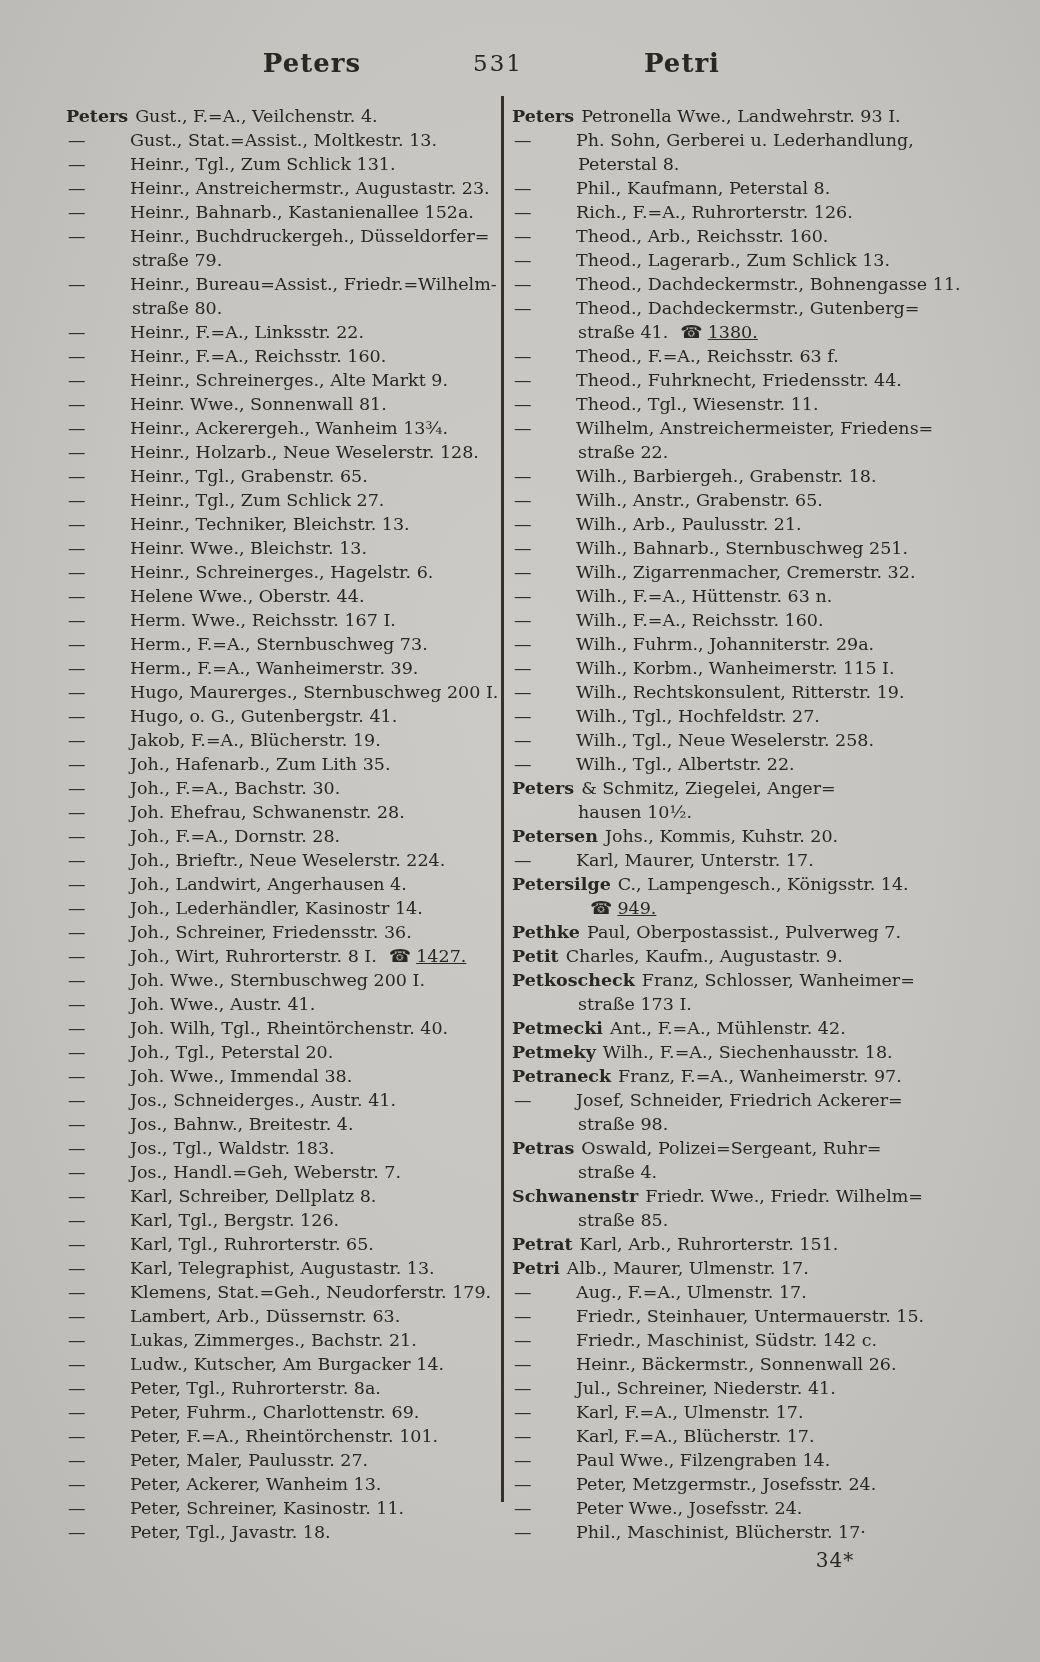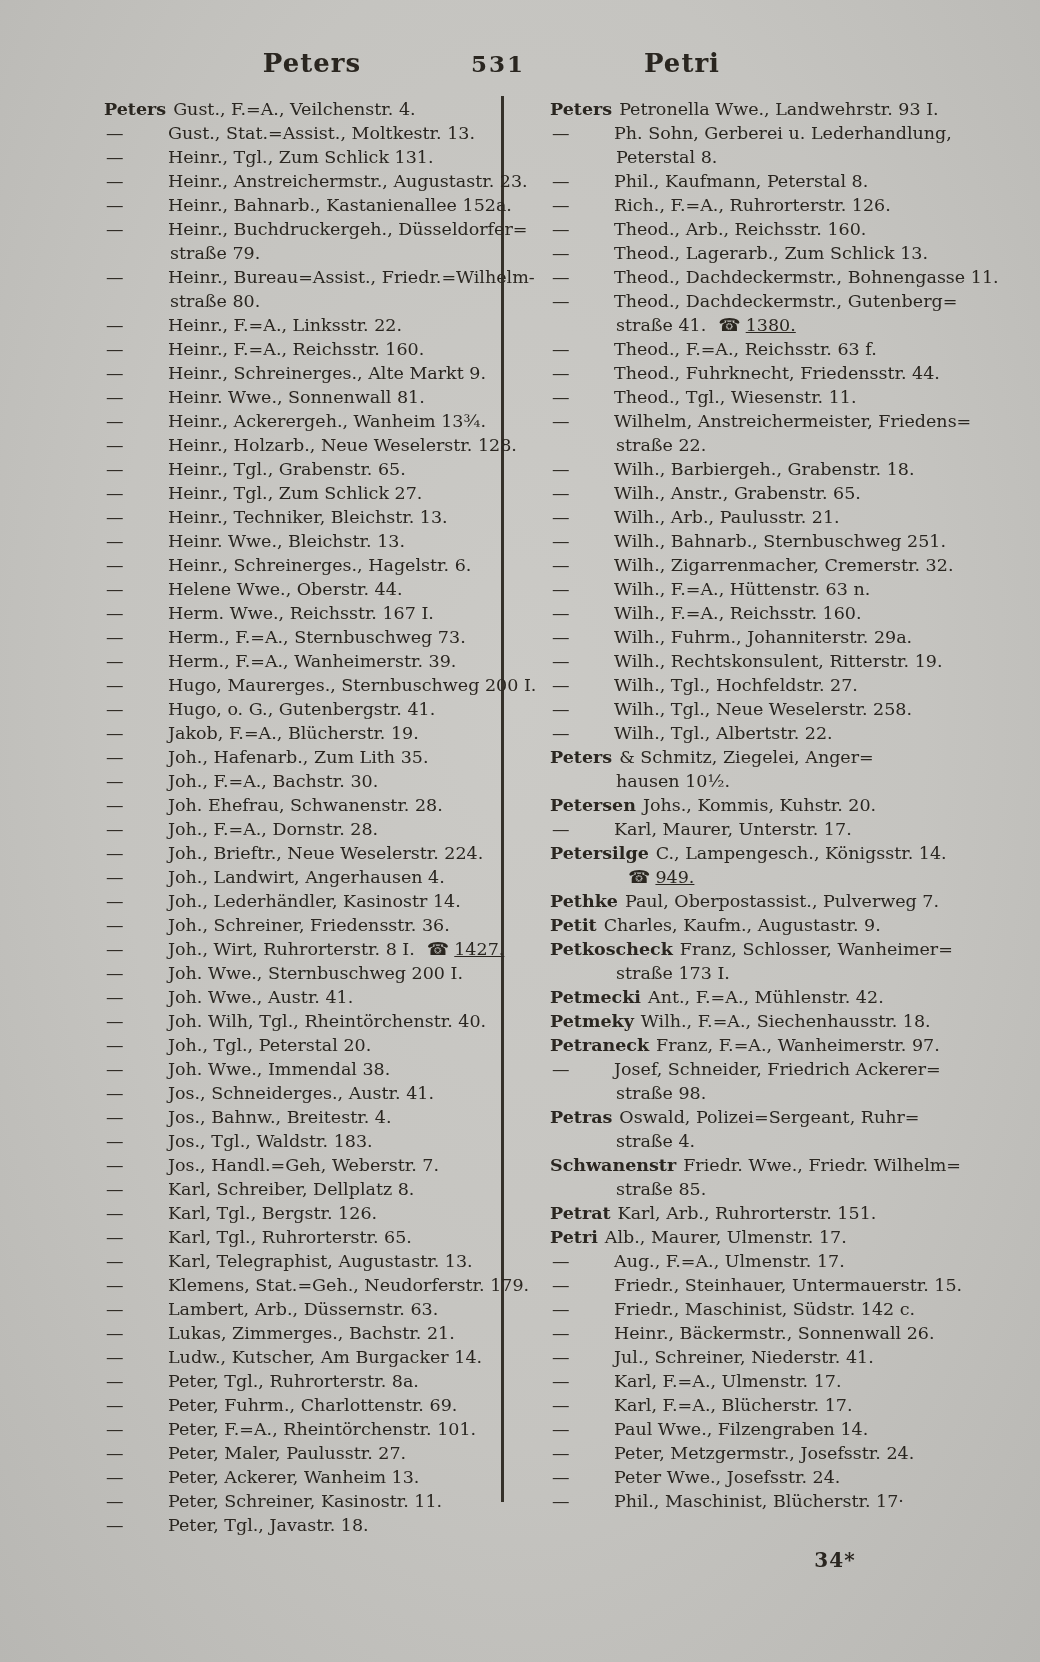--- a/index.html
+++ b/index.html
@@ -10,40 +10,40 @@
     color:#2a2620;
   }
   .page-header-word{
     position:absolute;top:48px;font-size:26px;font-weight:bold;
     text-align:center;letter-spacing:1px;
   }
   #hdr-left{left:96px;width:432px;}
   #hdr-right{left:512px;width:340px;}
   #hdr-num{
     position:absolute;top:50px;left:398px;width:200px;text-align:center;
-    font-size:23px;font-weight:bold;letter-spacing:2px;
-  }
-  .column{position:absolute;top:97px;width:438px;margin-left:38px;}
+    font-size:23px;font-weight:normal;letter-spacing:2px;
+  }
+  .column{position:absolute;top:104px;width:438px;}
   #col-left{left:66px;}
   #col-right{left:512px;}
   .divider{
     position:absolute;left:501px;top:96px;width:3px;height:1406px;
     background:#35312a;
   }
   .line{
     white-space:nowrap;height:24px;line-height:24px;font-size:17.5px;
   }
   .cont{padding-left:66px;}
   .dash{display:inline-block;width:62px;padding-left:2px;}
   .surname{font-weight:bold;padding-right:7px;}
   .tel-icon{font-family:"DejaVu Sans", sans-serif;margin-left:12px;font-size:18px;}
   .tel-num{margin-left:5px;text-decoration:underline;}
   .footer-mark{
     position:absolute;top:1548px;left:790px;width:90px;text-align:center;
-    font-size:20px;font-weight:bold;letter-spacing:1px;
+    font-size:20px;font-weight:normal;letter-spacing:1px;
   }
 </style>
 </head>
 <body>
 
 <div>
 
   <div class="page-header-word" id="hdr-left">Peters</div>
 
   <div id="hdr-num">531</div>
@@ -289,20 +289,23 @@
       <div class="entry">
         <div class="line"><span class="dash">—</span><span>Wilh., F.=A., Hüttenstr. 63 n.</span></div>
       </div>
       <div class="entry">
         <div class="line"><span class="dash">—</span><span>Wilh., F.=A., Reichsstr. 160.</span></div>
       </div>
       <div class="entry">
         <div class="line"><span class="dash">—</span><span>Wilh., Fuhrm., Johanniterstr. 29a.</span></div>
       </div>
       <div class="entry">
+        <div class="line"><span class="dash">—</span><span>Wilh., Korbm., Wanheimerstr. 115 I.</span></div>
+      </div>
+      <div class="entry">
         <div class="line"><span class="dash">—</span><span>Wilh., Rechtskonsulent, Ritterstr. 19.</span></div>
       </div>
       <div class="entry">
         <div class="line"><span class="dash">—</span><span>Wilh., Tgl., Hochfeldstr. 27.</span></div>
       </div>
       <div class="entry">
         <div class="line"><span class="dash">—</span><span>Wilh., Tgl., Neue Weselerstr. 258.</span></div>
       </div>
       <div class="entry">
         <div class="line"><span class="dash">—</span><span>Wilh., Tgl., Albertstr. 22.</span></div>

